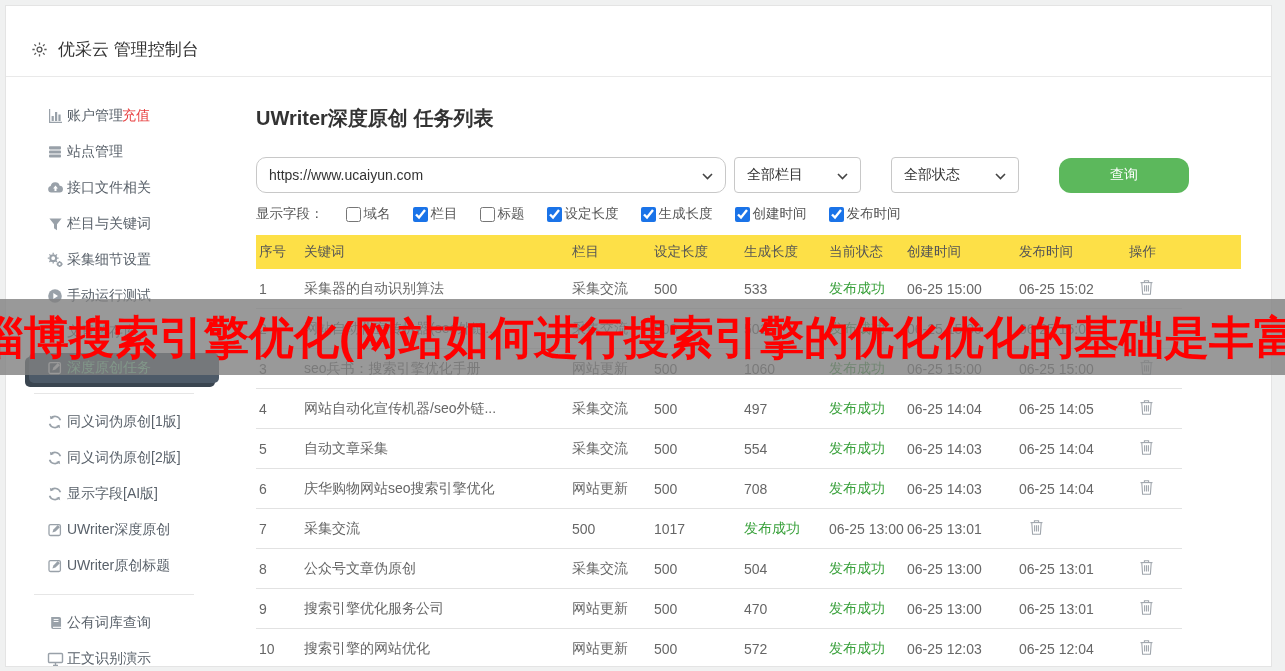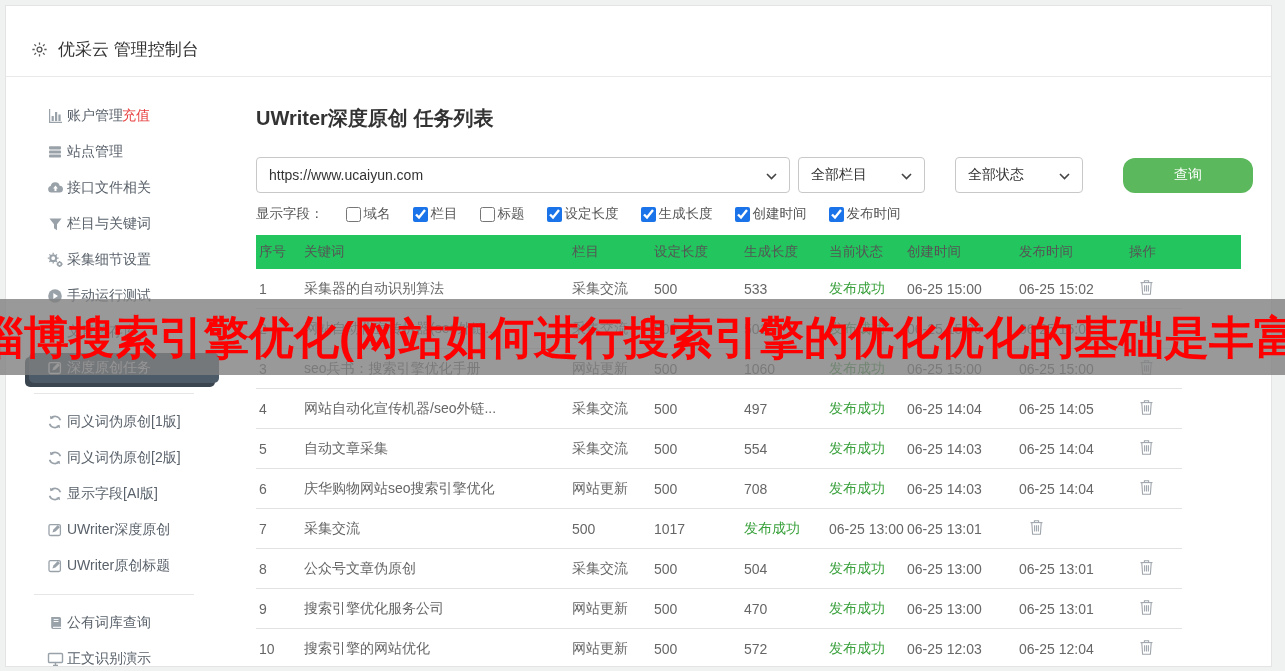--- a/index.html
+++ b/index.html
@@ -17,41 +17,41 @@
   .topbar{position:absolute;left:0;top:0;right:0;height:70px;background:#fff;border-bottom:1px solid #e9e9e9;}
   .topbar .brand{position:absolute;left:25px;top:32px;display:flex;align-items:center;gap:10px;}
   .topbar .brand .icn{color:#555;display:inline-flex;}
   .topbar .brand .ttl{font-size:17px;color:#333;}
   
   .sidebar{position:absolute;left:0;top:71px;width:240px;bottom:0;padding-top:21px;box-sizing:border-box;}
   .s-item{height:36px;display:flex;align-items:center;gap:3px;padding-left:40px;font-size:14px;color:#59616a;cursor:pointer;}
   .s-icon{width:18px;display:inline-flex;justify-content:center;color:#99a1a9;}
   .s-badge{color:var(--badge_red);margin-left:-4px;}
   .s-item.active{height:30px;margin:3px 27px 3px 23px;padding-left:17px;border-radius:5px;
-    background:var(--active_item_bg);color:#e5e5e5;box-shadow:-4px 4px 0 0 #3a4550;text-align:right;}
+    background:var(--active_item_bg);color:#86efac;box-shadow:-4px 4px 0 0 #3a4550;text-align:right;}
   .s-item.active .s-icon{color:#fff;}
   .s-divider{border-top:1px solid #e6e6e6;margin:10px 52px 10px 28px;height:0;}
   
   .main{position:absolute;left:245px;top:71px;right:0;bottom:0;}
   .page-title{position:absolute;left:5px;top:28px;font-size:20px;font-weight:700;color:#333;}
   .controls{position:absolute;left:5px;top:80px;display:flex;align-items:center;}
   .sel{height:36px;box-sizing:border-box;border:1px solid #c8c8c8;border-radius:4px;background:#fff;
     display:flex;align-items:center;justify-content:space-between;padding:0 12px;font-size:14px;color:#333;cursor:pointer;}
-  .sel-site{width:534px;}
+  .sel-site{width:470px;border-radius:10px;}
   .sel-col{width:127px;margin-left:8px;}
   .sel-status{width:128px;margin-left:30px;}
   .query-btn{width:130px;height:35px;margin-left:40px;border:none;border-radius:12px;
     background:var(--accent_green);color:#fff;font-size:14px;cursor:pointer;font-family:inherit;}
   .fields{position:absolute;left:5px;top:128px;display:flex;align-items:center;gap:22px;font-size:13.5px;color:#555;}
   .cb{display:flex;align-items:center;gap:3px;cursor:pointer;}
   .cb input{width:15px;height:15px;margin:0;accent-color:var(--checkbox_blue);cursor:pointer;}
   
   .table{position:absolute;left:5px;top:158px;width:985px;}
   .t-head,.t-row{display:grid;grid-template-columns:45px 268px 82px 90px 85px 78px 112px 110px 1fr;align-items:center;}
-  .t-head{height:34px;background:#22c55e;color:#555;font-size:13.5px;}
+  .t-head{height:34px;background:#fde047;color:#555;font-size:13.5px;}
   .t-head span{padding-left:3px;white-space:nowrap;}
   .t-row{height:39px;width:926px;border-bottom:1px solid #e2e2e2;font-size:14px;color:#666;}
   .t-row .c{padding-left:3px;white-space:nowrap;overflow:hidden;text-overflow:ellipsis;}
   .t-row .status{color:var(--status_green);}
   .trash-btn{background:none;border:none;padding:0 0 0 10px;cursor:pointer;color:#a0a6ad;display:inline-flex;}
   
   .overlay-band{position:absolute;left:0;top:299px;width:1285px;height:76px;z-index:40;
     background:rgba(128,128,128,0.80);overflow:hidden;display:flex;align-items:center;}
   .overlay-text{white-space:nowrap;font-size:45px;font-weight:700;line-height:1;color:var(--overlay_text);margin-left:-21px;}
 </style>

